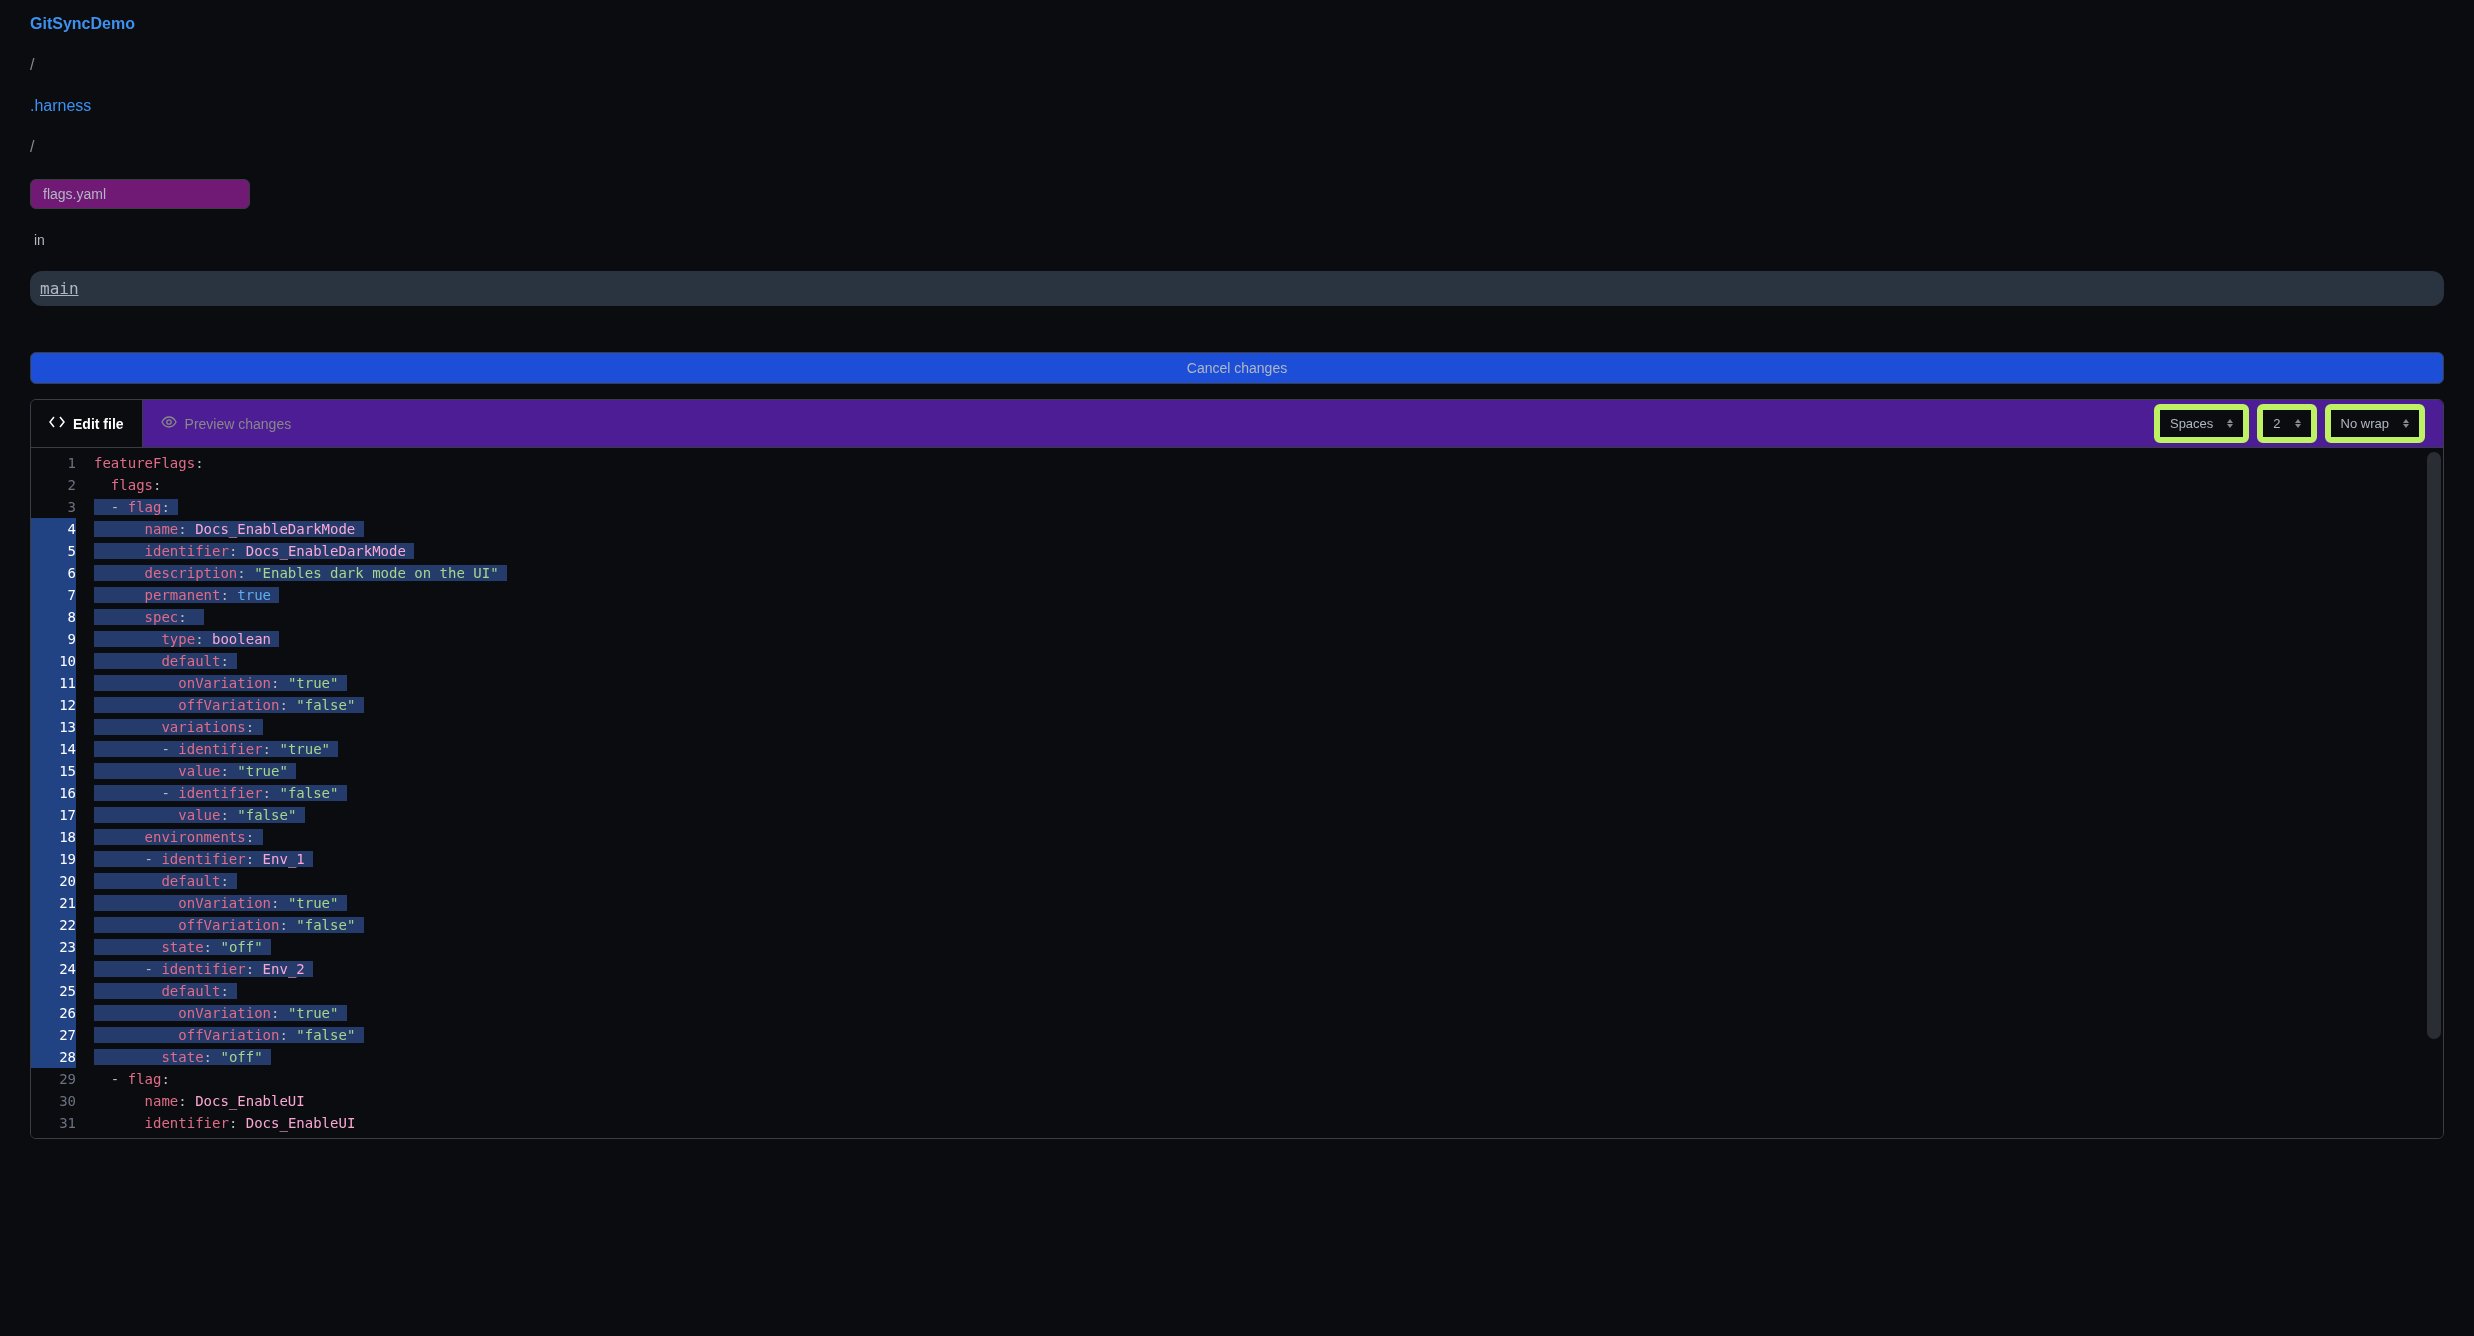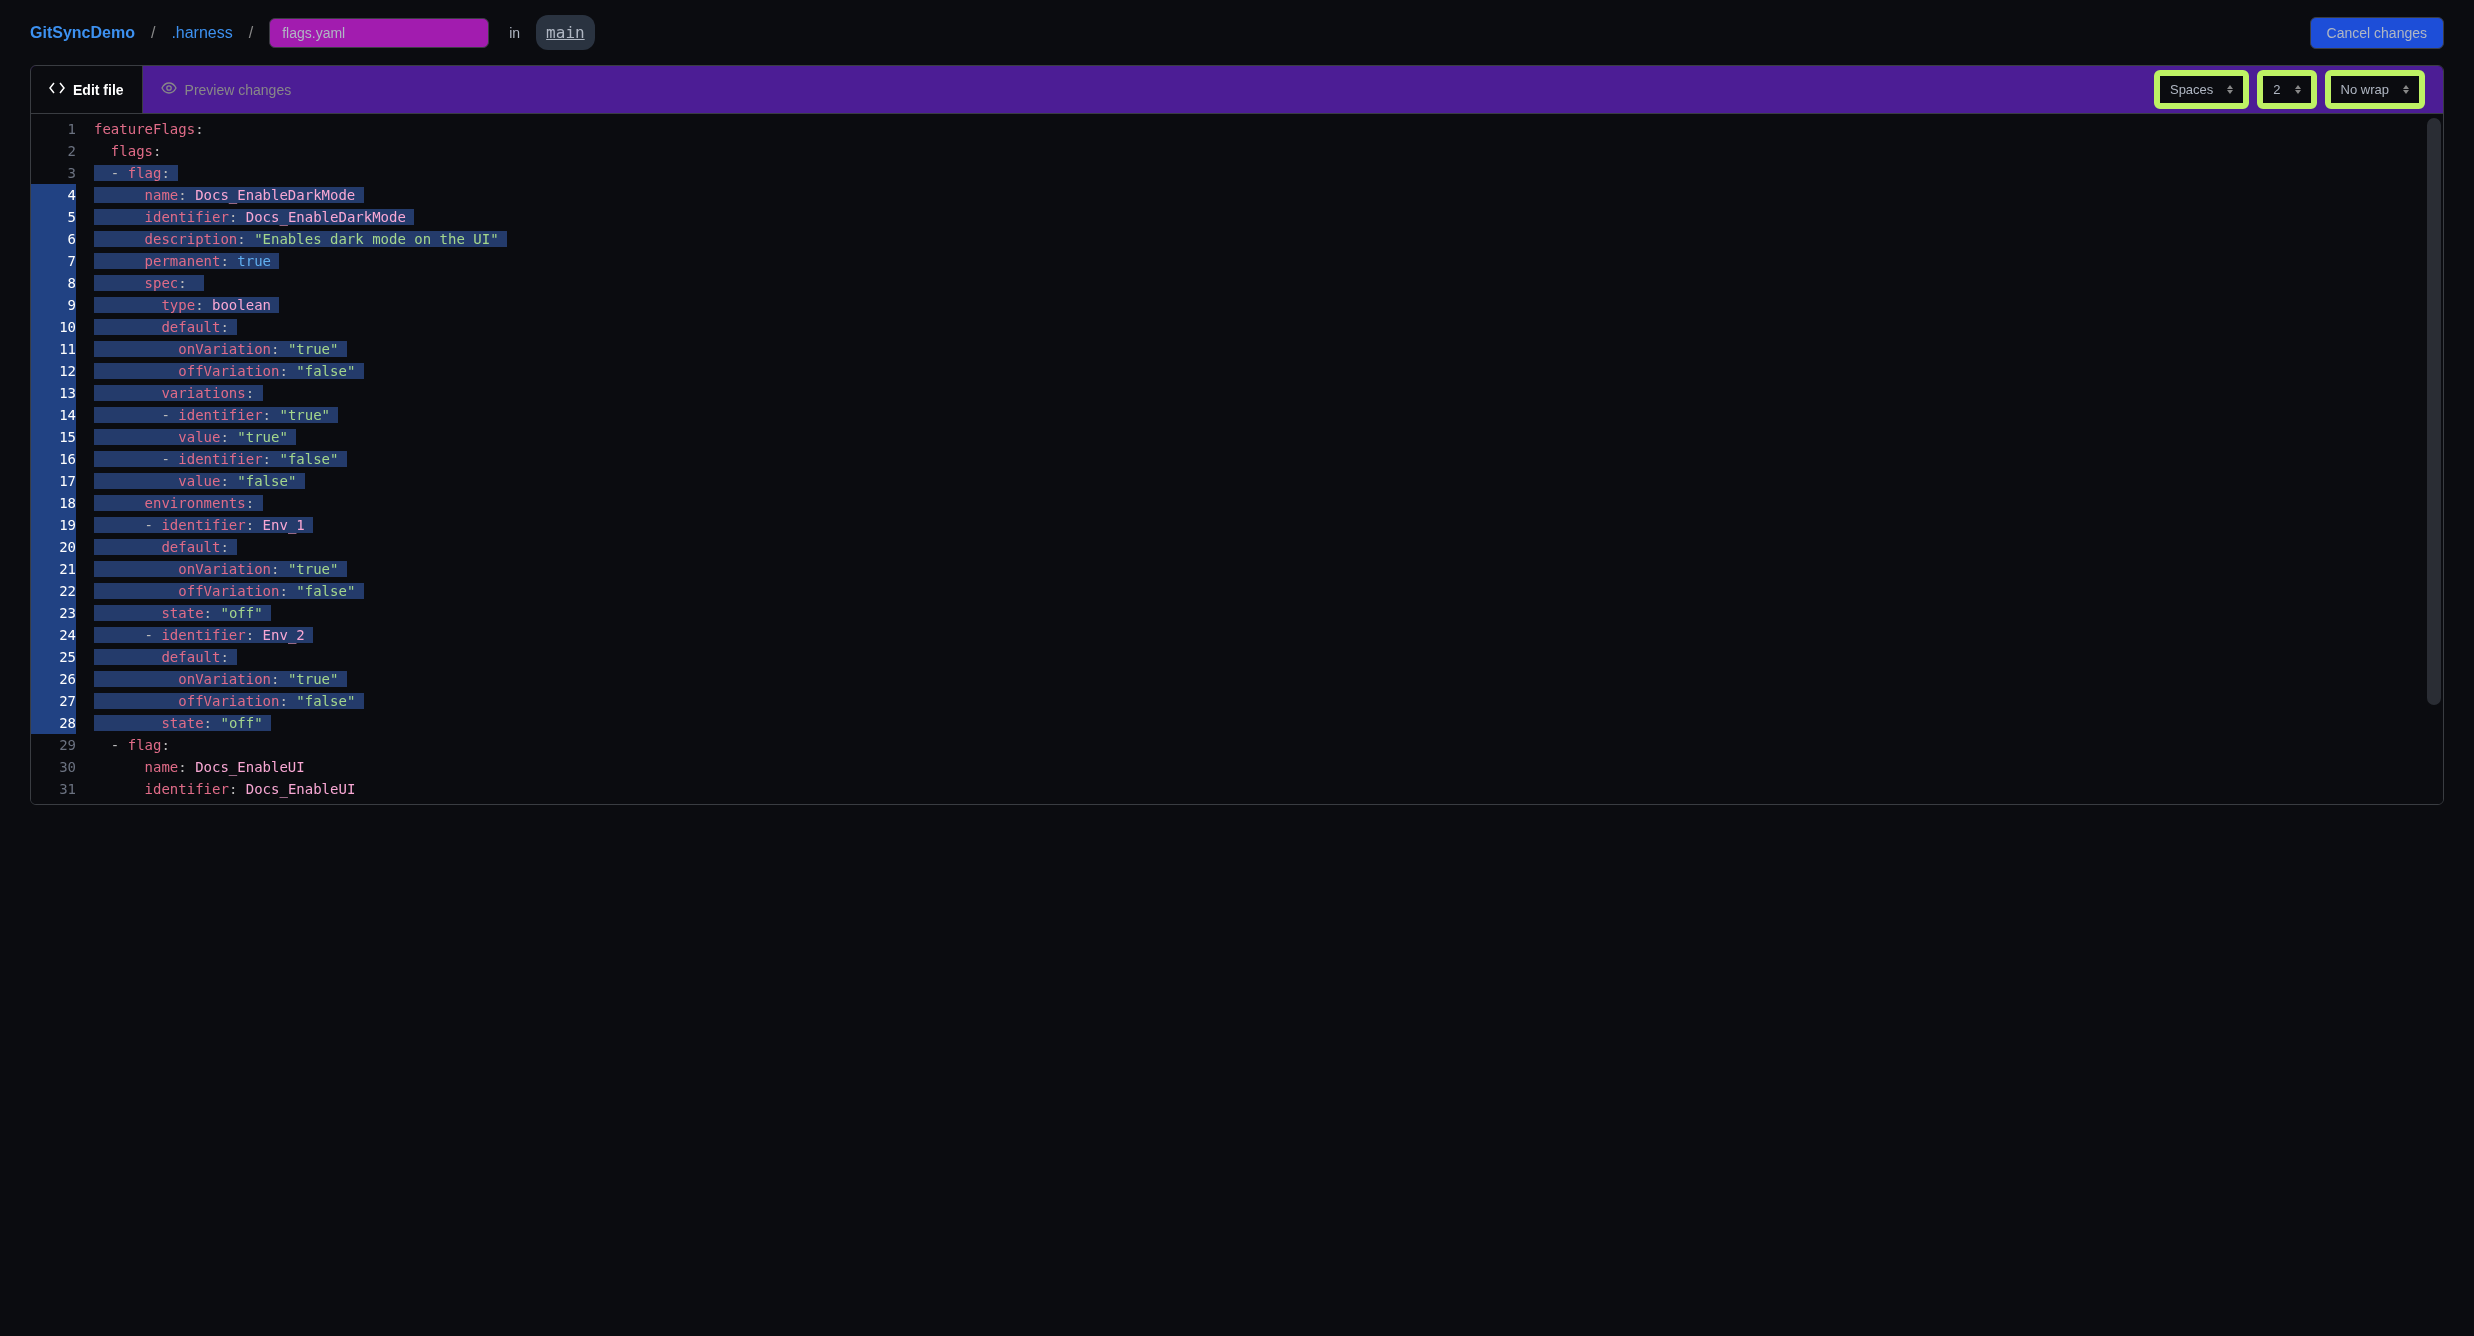--- a/index.html
+++ b/index.html
@@ -1,25 +1,25 @@
 <!DOCTYPE html>
 <html><head>
 <meta charset="utf-8">
 <style>
 * { box-sizing: border-box; margin: 0; padding: 0; }
 body { background: #0b0c10; color: #b0b7c3; font-family: -apple-system, BlinkMacSystemFont, "Segoe UI", sans-serif; font-size: 13px; overflow: hidden; }
 
 .outer { padding: 15px 30px 0; }
 
 
-.topbar { display: flex; align-items: center; gap: 16px; margin-bottom: 15px; }
+.topbar { display: flex; gap: 23px; margin-bottom: 15px; flex-direction: column; }
 .crumb-link { color: #3d91f0; font-size: 16px; font-weight: 500; text-decoration: none; }
 .crumb-link.bold { font-weight: 700; }
 .crumb-sep { color: #888; font-size: 16px; }
-.filename-input { background: #a21caf; border: 1px solid #3a3d42; border-radius: 6px; padding: 6px 12px; color: #b0b7c3; font-size: 14px; width: 220px; }
+.filename-input { background: #701a75; border: 1px solid #3a3d42; border-radius: 6px; padding: 6px 12px; color: #b0b7c3; font-size: 14px; width: 220px; }
 .in-label { color: #b0b7c3; font-size: 14px; margin-left: 4px; }
 .branch-pill { background: #2a3340; color: #b0b7c3; border-radius: 12px; padding: 8px 10px; font-family: ui-monospace, "SF Mono", Menlo, monospace; font-size: 16px; text-decoration: underline; }
 .spacer { flex: 1; }
 .cancel-btn { background: #1d4ed8; border: 1px solid #3a3d42; color: #b0b7c3; border-radius: 6px; padding: 7px 16px; font-size: 14px; cursor: pointer; }
 
 
 .editor-frame { border: 1px solid #3a3d42; border-radius: 6px; overflow: hidden; }
 
 
 .tabbar { display: flex; align-items: center; border-bottom: 1px solid #3a3d42; background: #4c1d95; }

